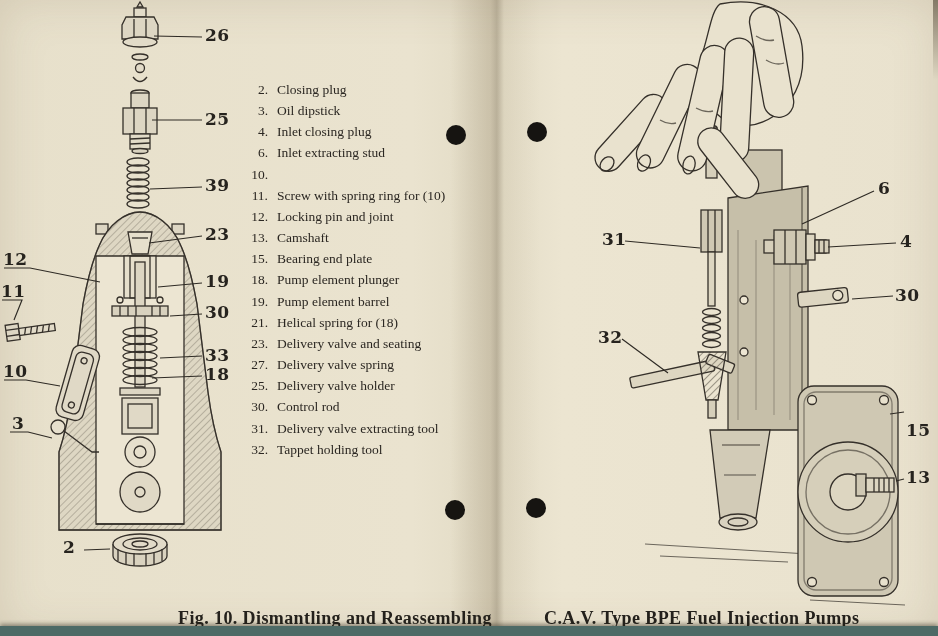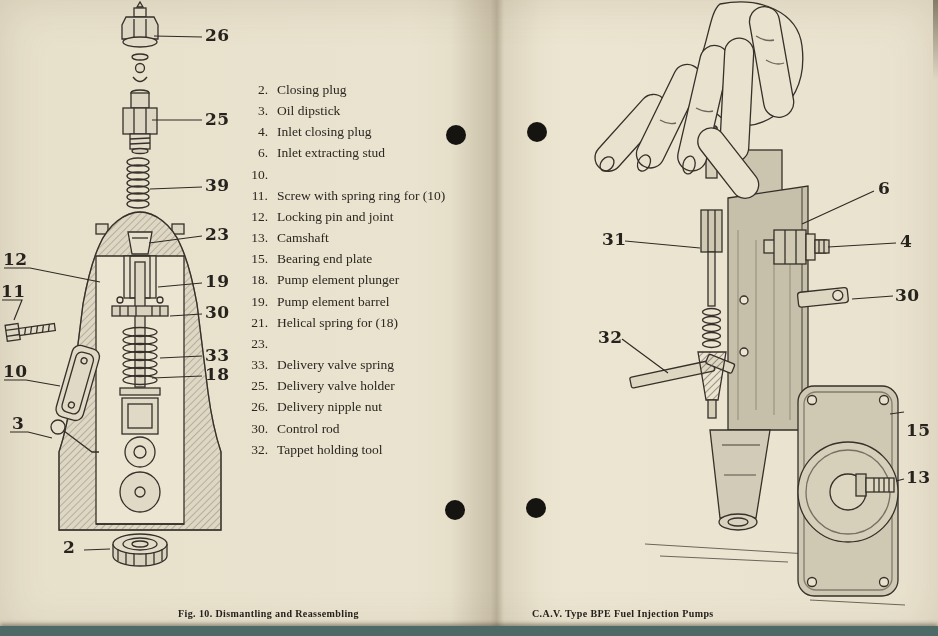--- a/index.html
+++ b/index.html
@@ -8,23 +8,23 @@
     background:linear-gradient(90deg,#e7e0cb 0%,#eae3cf 44%,#e2dbc5 52%,#ece5d1 60%,#e9e2ce 100%);
     font-family:"Liberation Serif","DejaVu Serif",serif;color:#2b2722;
     box-shadow:inset 0 0 46px rgba(120,100,70,.18);
   }
   .illus{position:absolute;}
   .callout{position:absolute;font:700 17px "DejaVu Serif",serif;color:#26231e;letter-spacing:.5px;line-height:1;}
   .legend{position:absolute;left:238px;top:80px;width:228px;}
   .legend-row{display:flex;margin-bottom:2px;font-size:13.5px;line-height:1.42;}
   .legend-num{flex:0 0 30px;width:30px;text-align:right;padding-right:9px;}
   .legend-label{flex:1;padding-left:13px;text-indent:-13px;}
-  .caption{position:absolute;top:608px;font-weight:700;font-size:10px;letter-spacing:.4px;white-space:nowrap;color:#24211c;}
+  .caption{position:absolute;top:608px;font-weight:700;font-size:18px;letter-spacing:.4px;white-space:nowrap;color:#24211c;}
   .caption-left{left:178px;}
-  .caption-right{left:532px;}
+  .caption-right{left:544px;}
   .gutter{position:absolute;left:450px;top:0;width:90px;height:636px;pointer-events:none;
     background:linear-gradient(90deg,rgba(120,100,70,0) 0%,rgba(110,90,60,.20) 45%,rgba(90,75,50,.30) 52%,rgba(130,110,80,.08) 60%,rgba(130,110,80,0) 100%);}
   .hole{position:absolute;width:20px;height:20px;border-radius:50%;background:#161411;}
   .table-edge{position:absolute;left:0;right:0;bottom:0;height:10px;background:#4d6a66;box-shadow:0 -2px 4px rgba(40,35,25,.45);}
   .edge-right{position:absolute;right:0;top:0;width:5px;height:80px;background:linear-gradient(180deg,rgba(75,64,46,.6),rgba(75,64,46,0));}
 </style>
 </head>
 <body>
 
 <div class="sheet">
@@ -350,36 +350,37 @@
     <div class="legend-row">
         <span class="legend-num">19.</span>
         <span class="legend-label">Pump element barrel</span>
       </div>
     <div class="legend-row">
         <span class="legend-num">21.</span>
         <span class="legend-label">Helical spring for (18)</span>
       </div>
     <div class="legend-row">
         <span class="legend-num">23.</span>
-      </div>
-    <div class="legend-row">
-        <span class="legend-num">33.</span>
+        <span class="legend-label">Delivery valve and seating</span>
+      </div>
+    <div class="legend-row">
+        <span class="legend-num">27.</span>
         <span class="legend-label">Delivery valve spring</span>
       </div>
     <div class="legend-row">
         <span class="legend-num">25.</span>
         <span class="legend-label">Delivery valve holder</span>
       </div>
     <div class="legend-row">
-        <span class="legend-num">26.</span>
-        <span class="legend-label">Delivery nipple nut</span>
-      </div>
-    <div class="legend-row">
         <span class="legend-num">30.</span>
         <span class="legend-label">Control rod</span>
+      </div>
+    <div class="legend-row">
+        <span class="legend-num">31.</span>
+        <span class="legend-label">Delivery valve extracting tool</span>
       </div>
     <div class="legend-row">
         <span class="legend-num">32.</span>
         <span class="legend-label">Tappet holding tool</span>
       </div>
   </div>
 
   <div class="gutter"></div>
   <div class="hole" style="left:446px;top:125px"></div>
   <div class="hole" style="left:527px;top:122px"></div>

